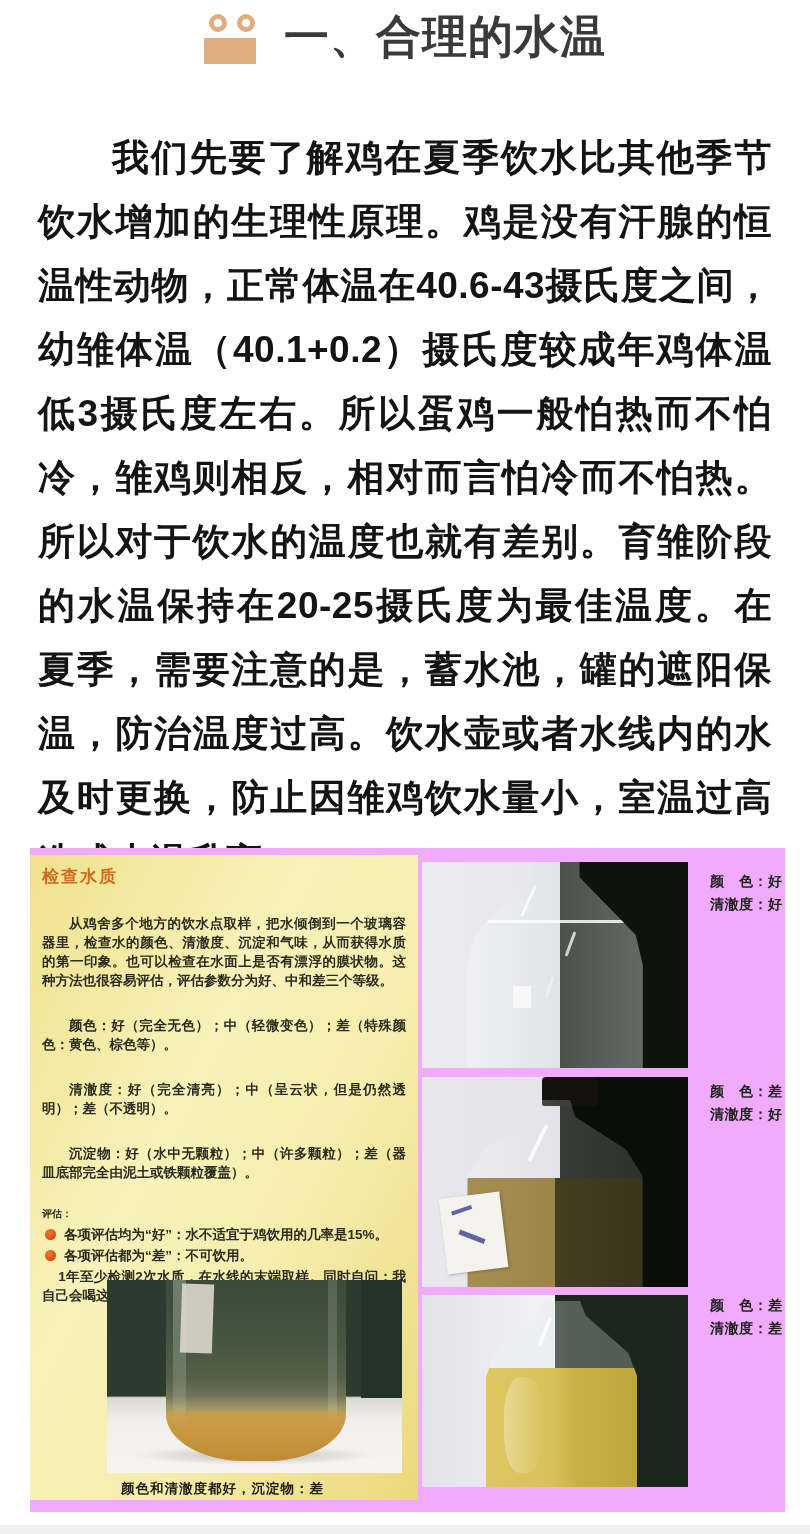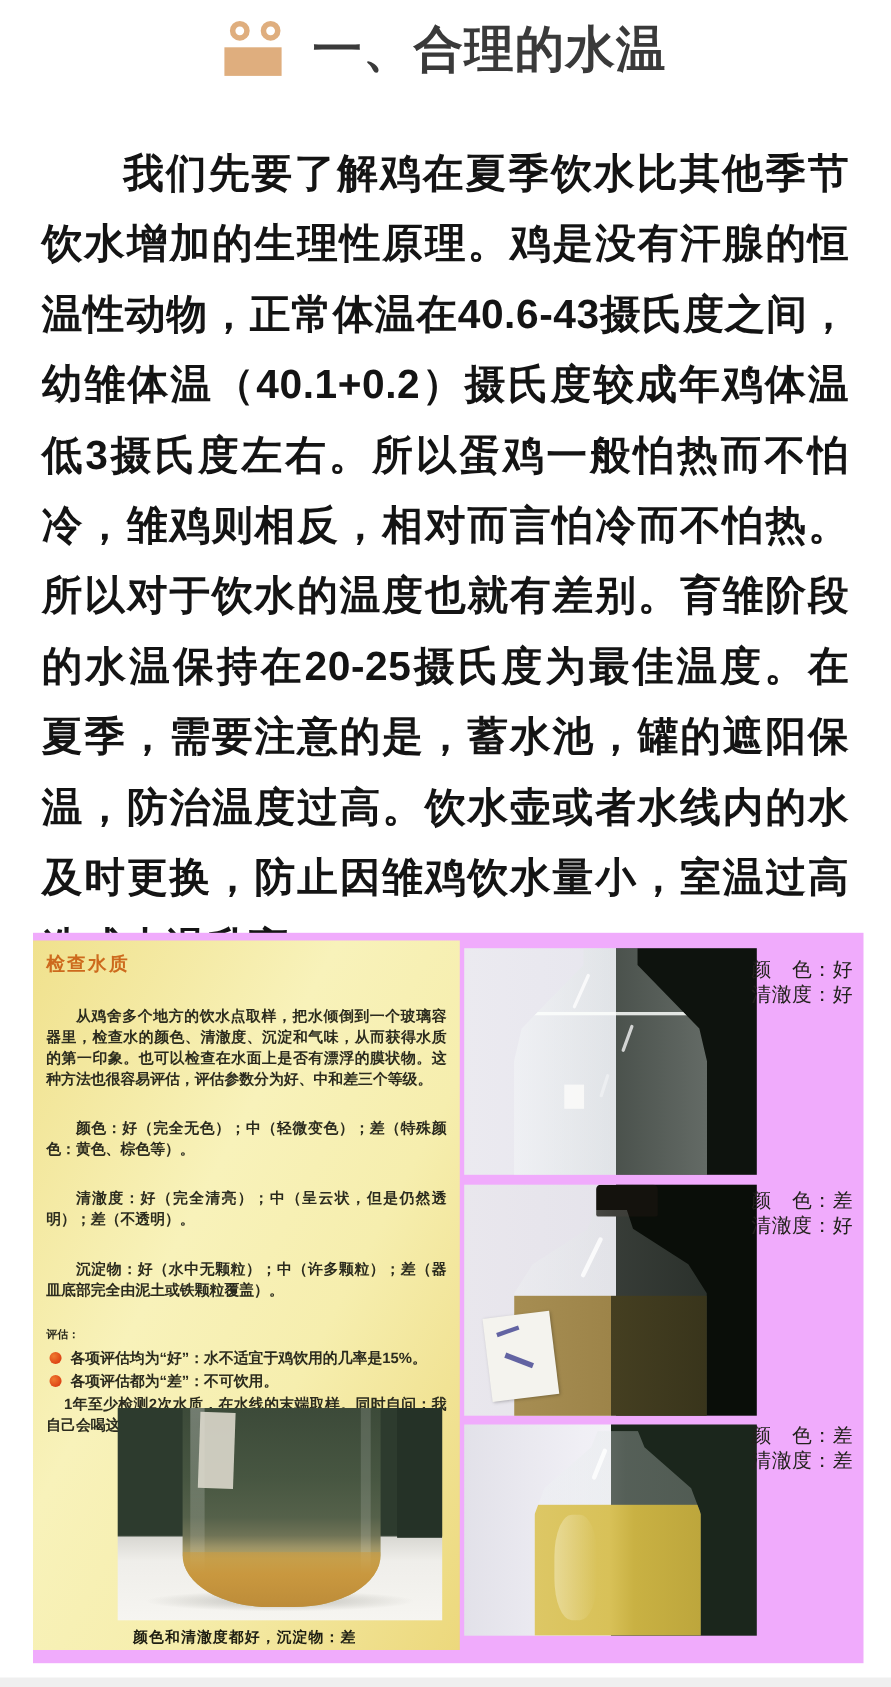--- a/index.html
+++ b/index.html
@@ -2,21 +2,21 @@
 <html><head>
 <meta charset="utf-8">
 <style>
   * { margin:0; padding:0; box-sizing:border-box; }
   html,body { background:#ffffff; }
   body { font-family:"Liberation Sans","DejaVu Sans",sans-serif; }
   .page { position:relative; width:810px; height:1534px; background:#ffffff; overflow:hidden; margin:0 auto; }
 
   
   .hdr { position:absolute; left:0; top:14px; width:100%; height:60px;
-         display:flex; align-items:center; justify-content:center; gap:28px; }
+         display:flex; justify-content:center; gap:28px; }
   .hicon { position:relative; width:52px; height:50px; flex:0 0 auto; }
   .hicon .ring { position:absolute; top:0; width:18px; height:18px; border:5px solid #dfae7e; border-radius:50%; background:transparent; }
   .hicon .ring.r1 { left:5px; }
   .hicon .ring.r2 { right:1px; }
   .hicon .base { position:absolute; left:0; right:0; bottom:0; height:26px; background:#dfae7e; }
   .title { font-size:45px; font-weight:700; color:#3a3a3a; letter-spacing:1px; line-height:1; }
 
   
   .body-para { position:absolute; left:38px; top:126px; width:734px;
                font-size:37px; line-height:64px; color:#141414; font-weight:600;
@@ -96,22 +96,22 @@
   .b3 { left:24%; top:3%; width:57%; height:97%;
         clip-path:polygon(38% 0, 62% 0, 66% 8%, 94% 28%, 100% 41%, 100% 100%, 0 100%, 0 41%, 6% 28%, 34% 8%);
         background:linear-gradient(90deg, rgba(240,243,245,0.45) 0%, rgba(220,228,226,0.30) 55%, rgba(205,215,210,0.30) 100%); }
   .b3 .liquid { position:absolute; left:0; right:0; top:36%; bottom:0;
         background:linear-gradient(90deg, #ddc765 0%, #d8c158 45%, #c9b143 60%, #bda63c 100%); }
   .b3 .liquid .hl { position:absolute; left:12%; top:8%; width:26%; height:80%;
         background:linear-gradient(90deg, rgba(255,255,245,0.35), rgba(255,255,245,0)); border-radius:40%; }
   .b3 .shine { position:absolute; left:38%; top:8%; width:4px; height:30px; background:rgba(255,255,255,0.8); transform:rotate(22deg); border-radius:2px; }
 
   
-  .plabel { position:absolute; left:653px; width:90px; font-size:18px; line-height:23px;
-            font-weight:400; color:#22221c; letter-spacing:0.5px; white-space:nowrap; }
+  .plabel { position:absolute; left:680px; width:90px; font-size:14px; line-height:23px;
+            font-weight:700; color:#22221c; letter-spacing:0.5px; white-space:nowrap; }
   .l1 { top:22px; } .l2 { top:232px; } .l3 { top:446px; }
 
   
   .bottom-strip { position:absolute; left:0; right:0; bottom:0; height:9px; background:#efefef; }
 </style>
 </head>
 <body>
 
 <div class="page">
 

